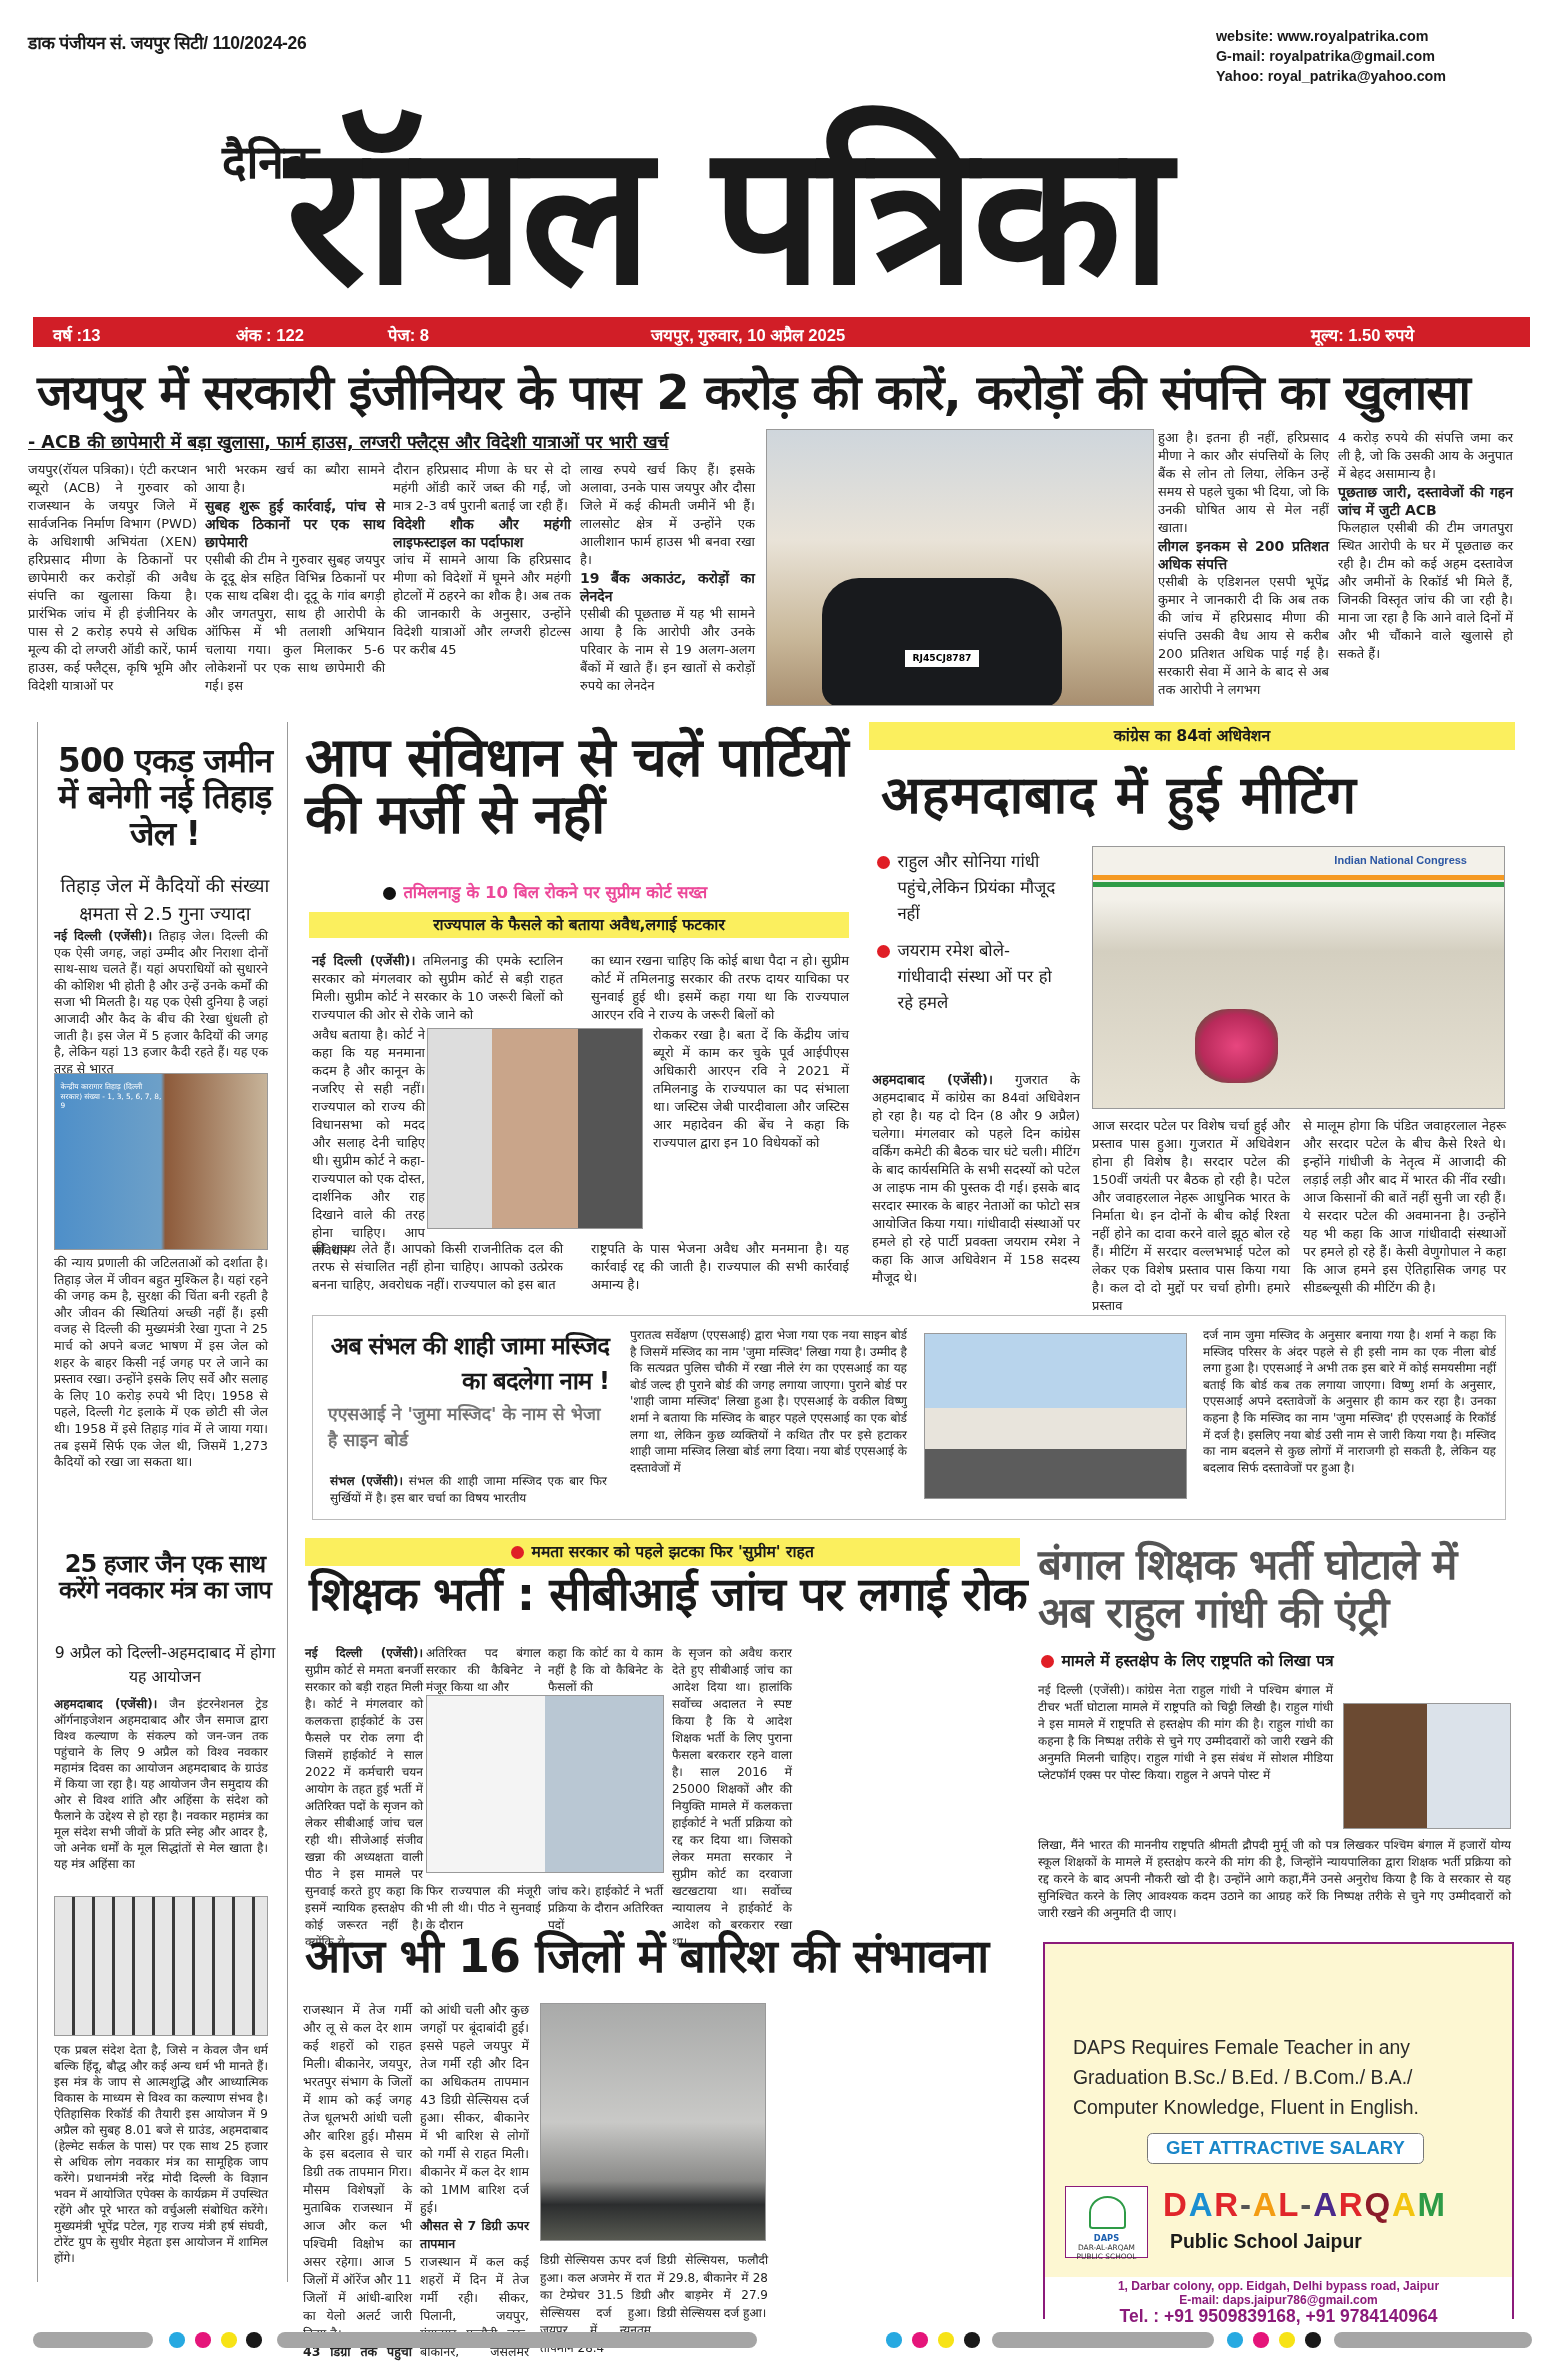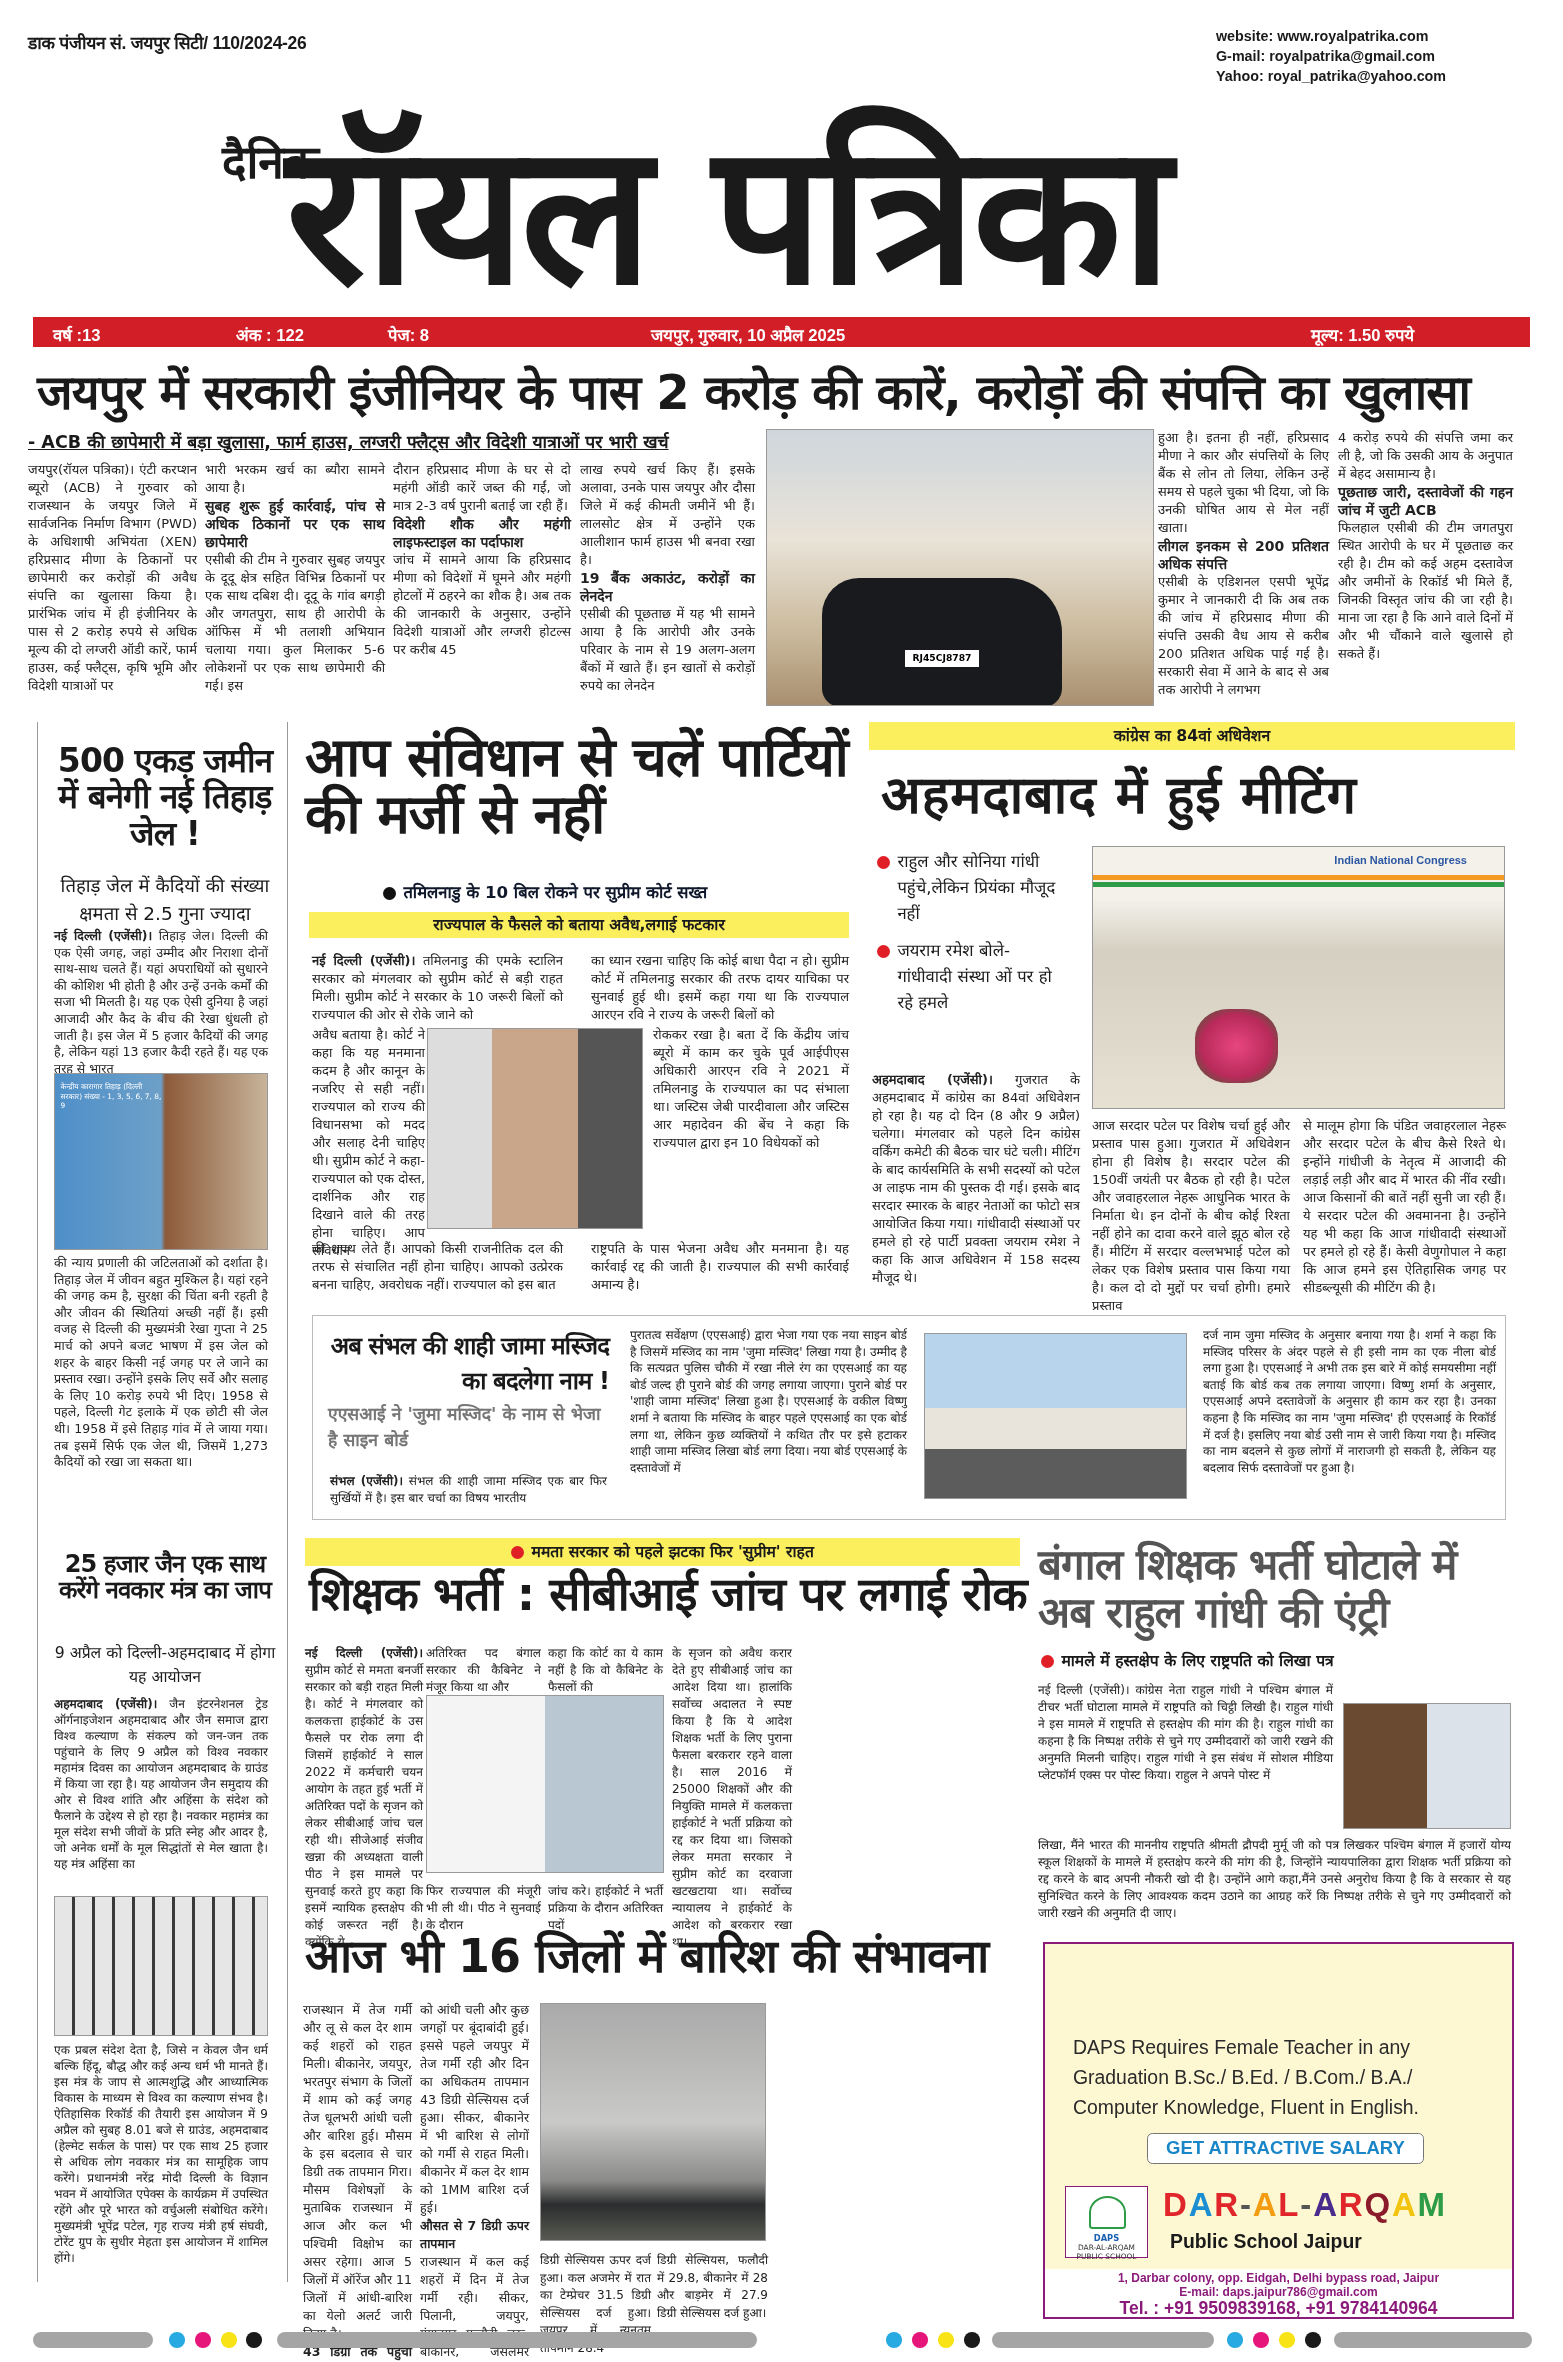--- a/index.html
+++ b/index.html
@@ -16,30 +16,30 @@
 .lead-sub{left:28px;top:429px;font-size:17.5px;font-weight:bold;text-decoration:underline;white-space:nowrap}
 .col{font-size:13px;line-height:18px;text-align:justify;color:#222}
 .col b{font-weight:bold}
 .photo{background:#777;border:0.9px solid #999;overflow:hidden}
 .car{background:linear-gradient(180deg,#cfd6dc 0%,#e9e3d8 40%,#c9b89a 75%,#a88f70 100%)}
 .car .body{position:absolute;left:55px;top:148px;width:240px;height:129px;background:#181a1d;border-radius:37px 55px 18.5px 18.5px}
 .car .plate{position:absolute;left:138px;top:220px;width:74px;height:16.6px;background:#fff;font-size:9.2px;font-weight:bold;text-align:center;line-height:16.6px;color:#000}
 .box{border:1.8px solid #bbb}
 .h-big{font-weight:700;line-height:1.1;letter-spacing:-0.9px}
 .yellow{background:#fbef5e}
-.red{color:#0f172a}
+.red{color:#ec4899}
 .dot{display:inline-block;width:13px;height:13px;border-radius:50%;background:#e01e26;vertical-align:middle;margin-right:7.4px}
 .ad{left:1043px;top:1942px;width:471px;height:377px;background:#fdf7d2;border:2.8px solid #8b1b7a}
 .ad-top{position:absolute;left:0;top:0;width:100%;height:65px;background:#8b1b7a;color:#fff;font-size:41px;font-weight:900;letter-spacing:2.8px;text-align:center;line-height:65px;font-family:"Liberation Sans",sans-serif}
 .ad-body{position:absolute;left:28px;top:88px;width:425px;font-size:19.4px;line-height:30px;font-family:"Liberation Sans",sans-serif;color:#2a2a2a}
 .ad-salary{position:absolute;left:102px;top:189px;width:277px;height:31px;border:1.8px solid #777;border-radius:5.5px;background:#fff;color:#1a86c8;font-weight:900;font-size:18.5px;text-align:center;line-height:28px;font-family:"Liberation Sans",sans-serif}
 .ad-logo{position:absolute;left:20px;top:242px;width:83px;height:72px;border:1.8px solid #8b1b7a;background:#fff;font-size:7.4px;text-align:center;padding-top:46px;color:#333}
 .ad-name{position:absolute;left:118px;top:242px;font-size:33px;font-weight:900;letter-spacing:1.8px;font-family:"Liberation Sans",sans-serif}
 .ad-school{position:absolute;left:125px;top:286px;font-size:19.4px;font-weight:bold;font-family:"Liberation Sans",sans-serif}
-.ad-foot{position:absolute;left:0;top:325px;width:100%;height:48px;background:#fff;color:#8b1b7a;text-align:center;font-family:"Liberation Sans",sans-serif;font-weight:bold;line-height:14px;font-size:12px;padding-top:1.8px}
+.ad-foot{position:absolute;left:0;top:333px;width:100%;height:48px;background:#fff;color:#8b1b7a;text-align:center;font-family:"Liberation Sans",sans-serif;font-weight:bold;line-height:14px;font-size:12px;padding-top:1.8px}
 .ad-foot .tel{font-size:17.5px;line-height:18.5px}
 .regbar{top:2332px;height:15.7px}
 .rbar{position:absolute;height:15.7px;border-radius:8.3px;background:#a5a5a5}
 .rdot{position:absolute;width:15.7px;height:15.7px;border-radius:50%}
 </style>
 </head>
 <body>
 
 <div class="abs hd-reg">डाक पंजीयन सं. जयपुर सिटी/ 110/2024-26</div>
 <div class="abs hd-contact">

